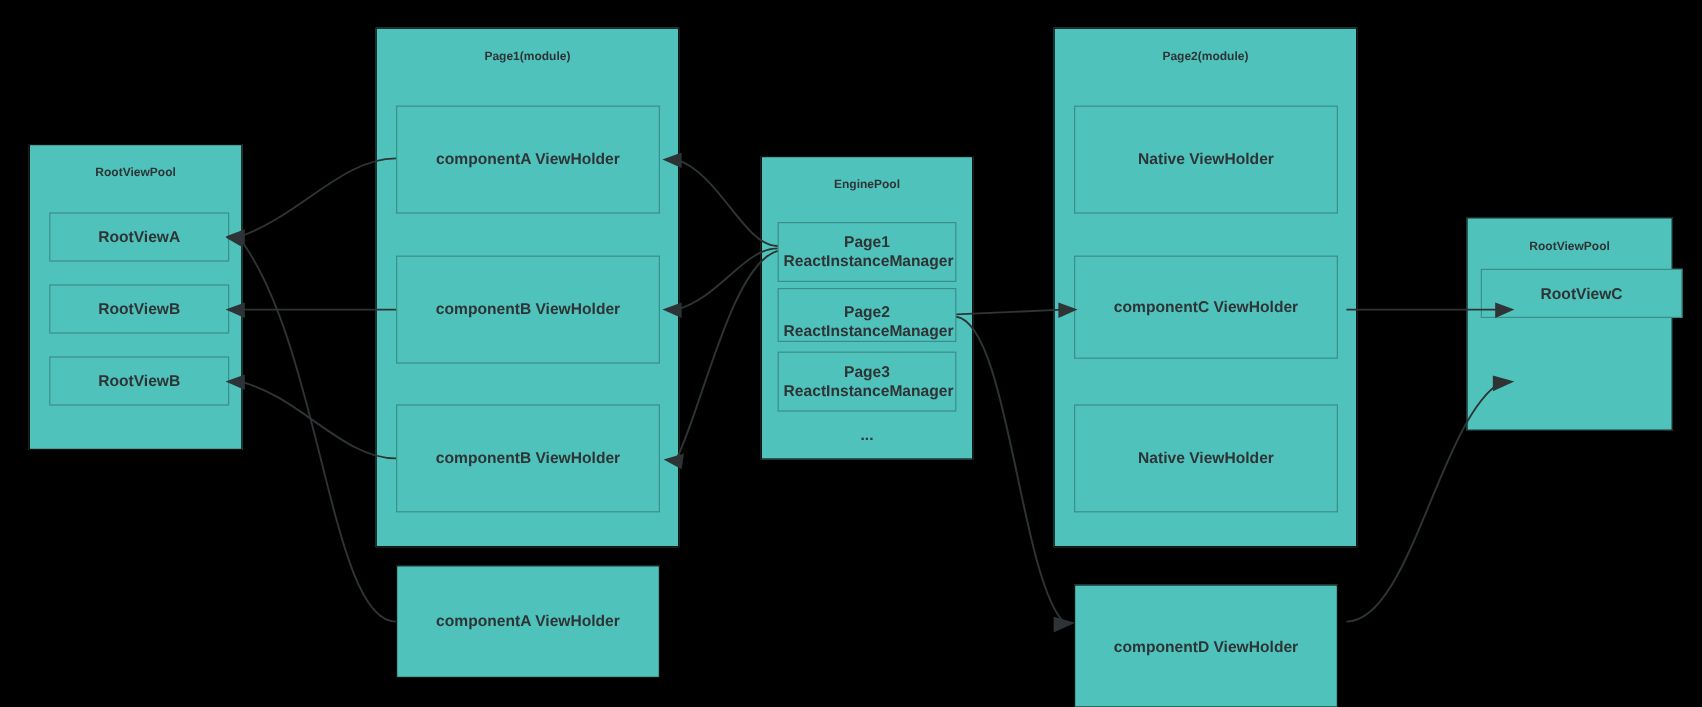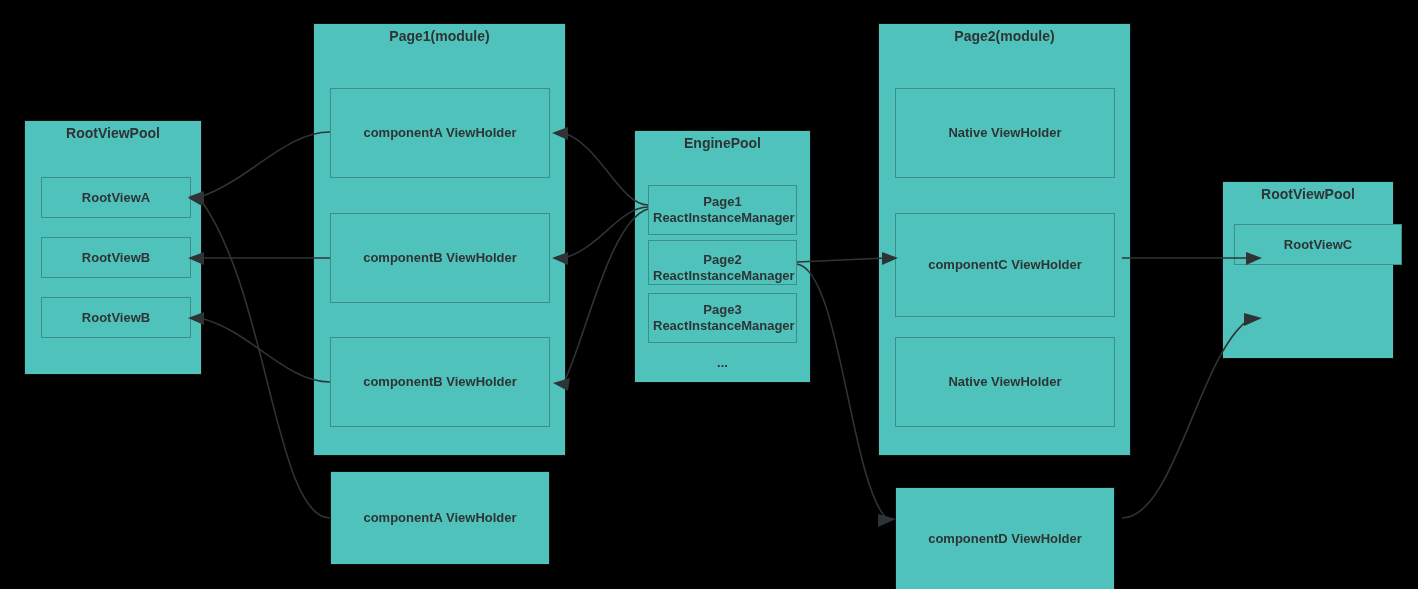--- a/index.html
+++ b/index.html
@@ -29,23 +29,23 @@
     text-align: center;
     z-index: 2;
   }
   
   .container {
     border: 1px solid #11100f;
     align-items: flex-start;
   }
   .container > .container-title {
     width: 100%;
-    font-size: 14px;
-    line-height: 16px;
-    padding-top: 4px;
+    font-size: 10px;
+    line-height: 16px;
+    padding-top: 16px;
     text-align: center;
   }
   
   .inner {
     border: 1px solid #3C8E88;
     align-items: center;
     font-size: 13px;
     line-height: 16px;
   }
   .inner .lbl {
@@ -198,21 +198,21 @@
     <span class="lbl">Page3 ReactInstanceManager</span>
   </div>
   <div class="ellipsis" style="left:648px; top:355px; width:149px;">...</div>
 
   <div class="node container" style="left:878px; top:23px; width:253px; height:433px;">
     <div class="container-title">Page2(module)</div>
   </div>
   <div class="node inner" style="left:895px; top:88px; width:220px; height:90px;">
     <span class="lbl">Native ViewHolder</span>
   </div>
-  <div class="node inner" style="left:895px; top:213px; width:220px; height:104px;">
+  <div class="node inner" style="left:895px; top:213px; width:220px; height:86px;">
     <span class="lbl">componentC ViewHolder</span>
   </div>
   <div class="node inner" style="left:895px; top:337px; width:220px; height:90px;">
     <span class="lbl">Native ViewHolder</span>
   </div>
 
   <div class="node standalone" style="left:895px; top:471px; width:220px; height:104px;margin-top:16px;">
     <span class="lbl">componentD ViewHolder</span>
   </div>
 

